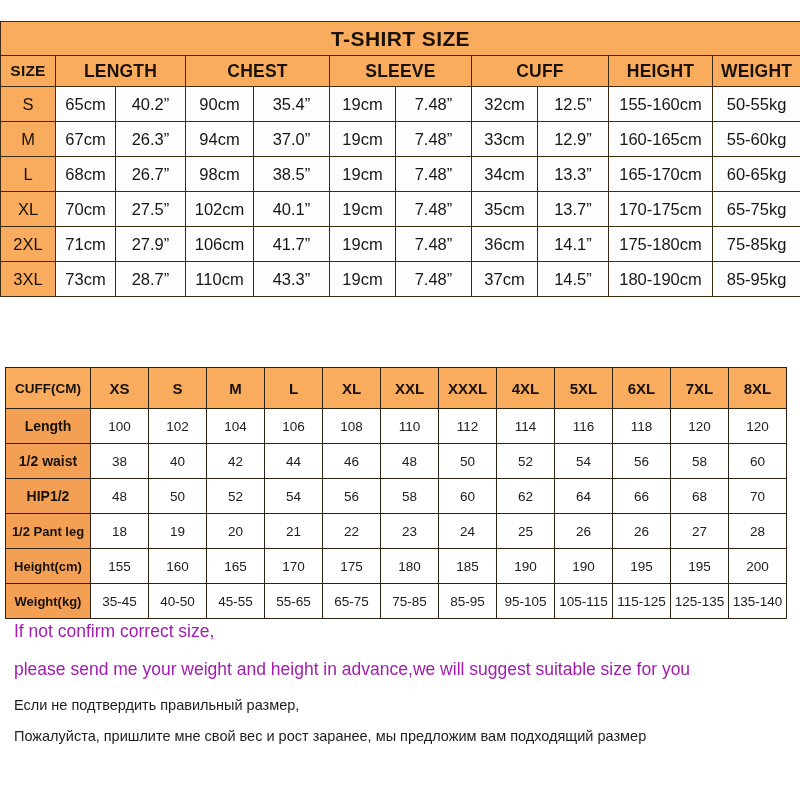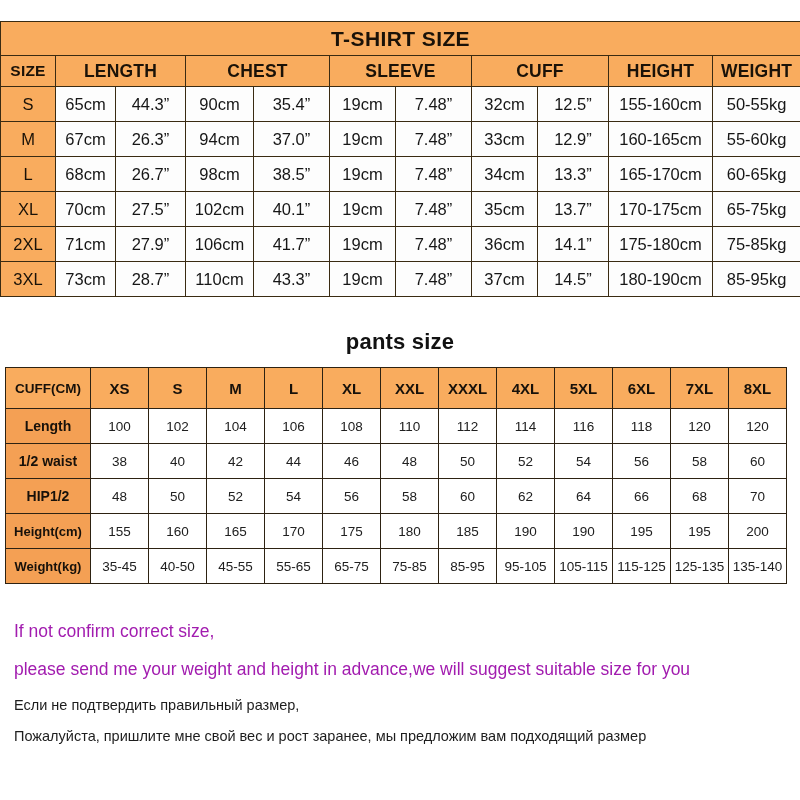--- a/index.html
+++ b/index.html
@@ -187,21 +187,21 @@
           <td class="ts-head" colspan="2">CHEST</td>
           <td class="ts-head" colspan="2">SLEEVE</td>
           <td class="ts-head" colspan="2">CUFF</td>
           <td class="ts-head">HEIGHT</td>
           <td class="ts-head">WEIGHT</td>
         </tr>
 
         <tr>
           <td class="ts-cell ts-size">S</td>
           <td class="ts-cell">65cm</td>
-          <td class="ts-cell">44.3”</td>
+          <td class="ts-cell">40.2”</td>
           <td class="ts-cell">90cm</td>
           <td class="ts-cell">35.4”</td>
           <td class="ts-cell">19cm</td>
           <td class="ts-cell">7.48”</td>
           <td class="ts-cell">32cm</td>
           <td class="ts-cell">12.5”</td>
           <td class="ts-cell">155-160cm</td>
           <td class="ts-cell">50-55kg</td>
         </tr>
         <tr>
@@ -266,21 +266,20 @@
           <td class="ts-cell">7.48”</td>
           <td class="ts-cell">37cm</td>
           <td class="ts-cell">14.5”</td>
           <td class="ts-cell">180-190cm</td>
           <td class="ts-cell">85-95kg</td>
         </tr>
       </tbody>
     </table>
   </div>
 
-  <div class="pants-title">pants size</div>
 
   <div class="pants-wrap">
     <table class="pants">
       <colgroup>
         <col style="width:85px">
         <col style="width:58px">
           <col style="width:58px">
           <col style="width:58px">
         <col style="width:58px">
           <col style="width:58px">
@@ -348,20 +347,35 @@
           <td>56</td>
           <td>58</td>
           <td>60</td>
           <td>62</td>
           <td>64</td>
           <td>66</td>
           <td>68</td>
           <td>70</td>
         </tr>
         <tr>
+          <td class="p-row-label tight">1/2 Pant leg</td>
+          <td>18</td>
+          <td>19</td>
+          <td>20</td>
+          <td>21</td>
+          <td>22</td>
+          <td>23</td>
+          <td>24</td>
+          <td>25</td>
+          <td>26</td>
+          <td>26</td>
+          <td>27</td>
+          <td>28</td>
+        </tr>
+        <tr>
           <td class="p-row-label tight">Height(cm)</td>
           <td>155</td>
           <td>160</td>
           <td>165</td>
           <td>170</td>
           <td>175</td>
           <td>180</td>
           <td>185</td>
           <td>190</td>
           <td>190</td>

